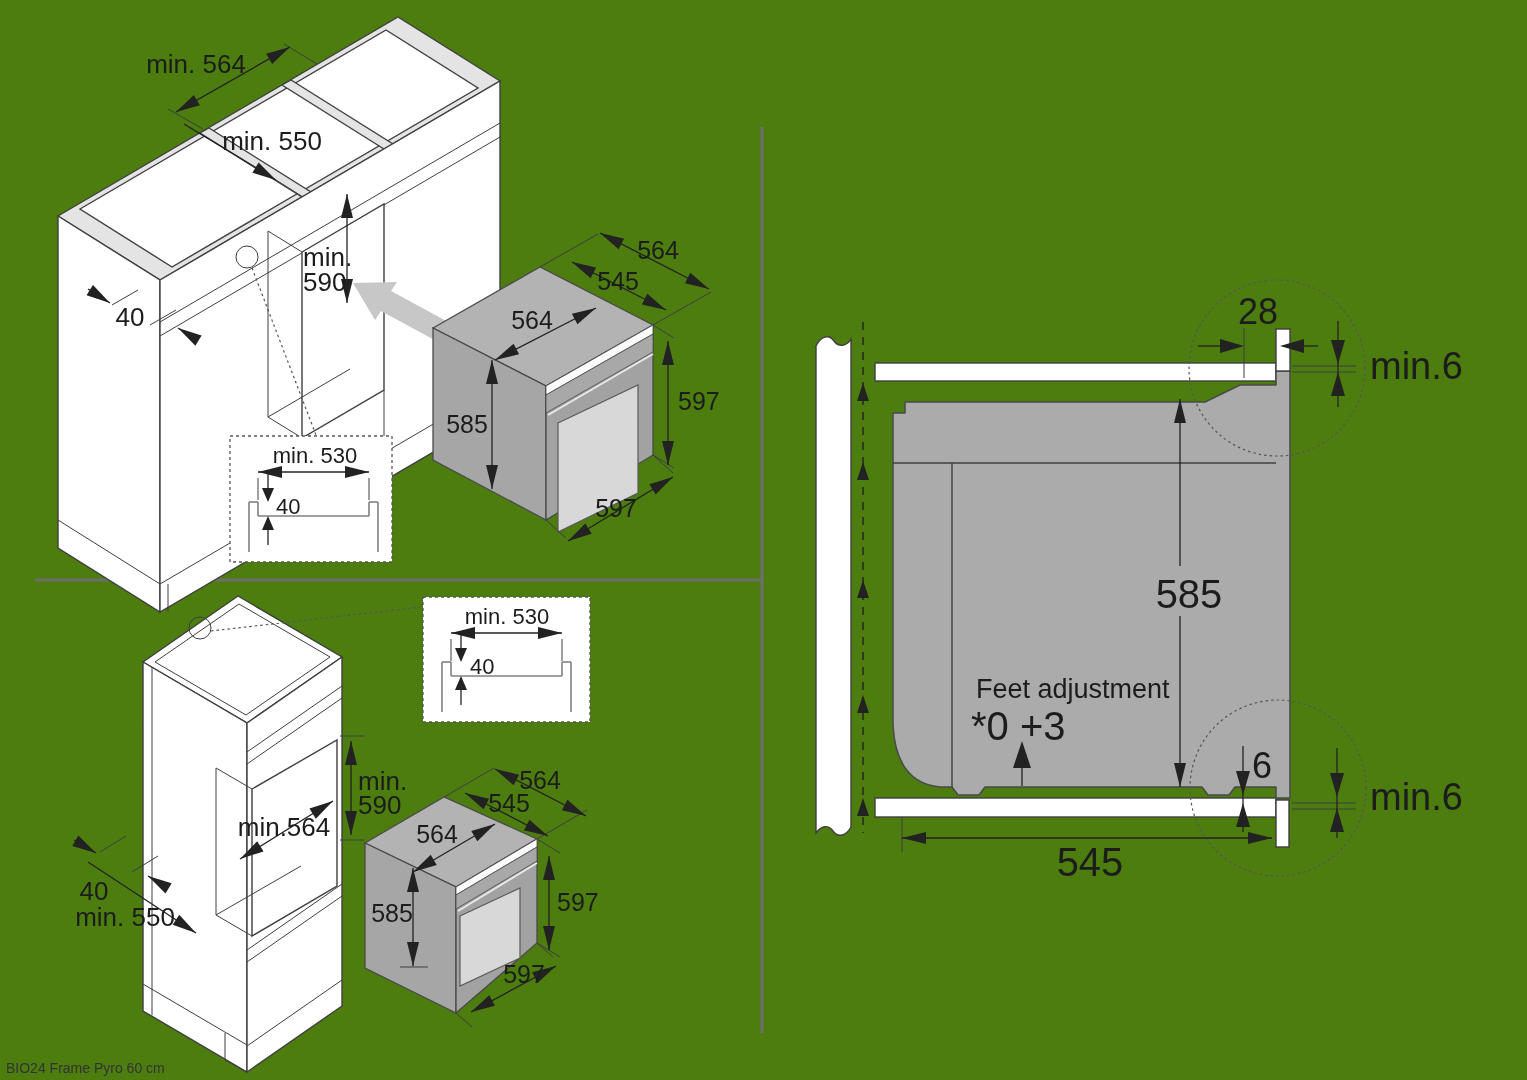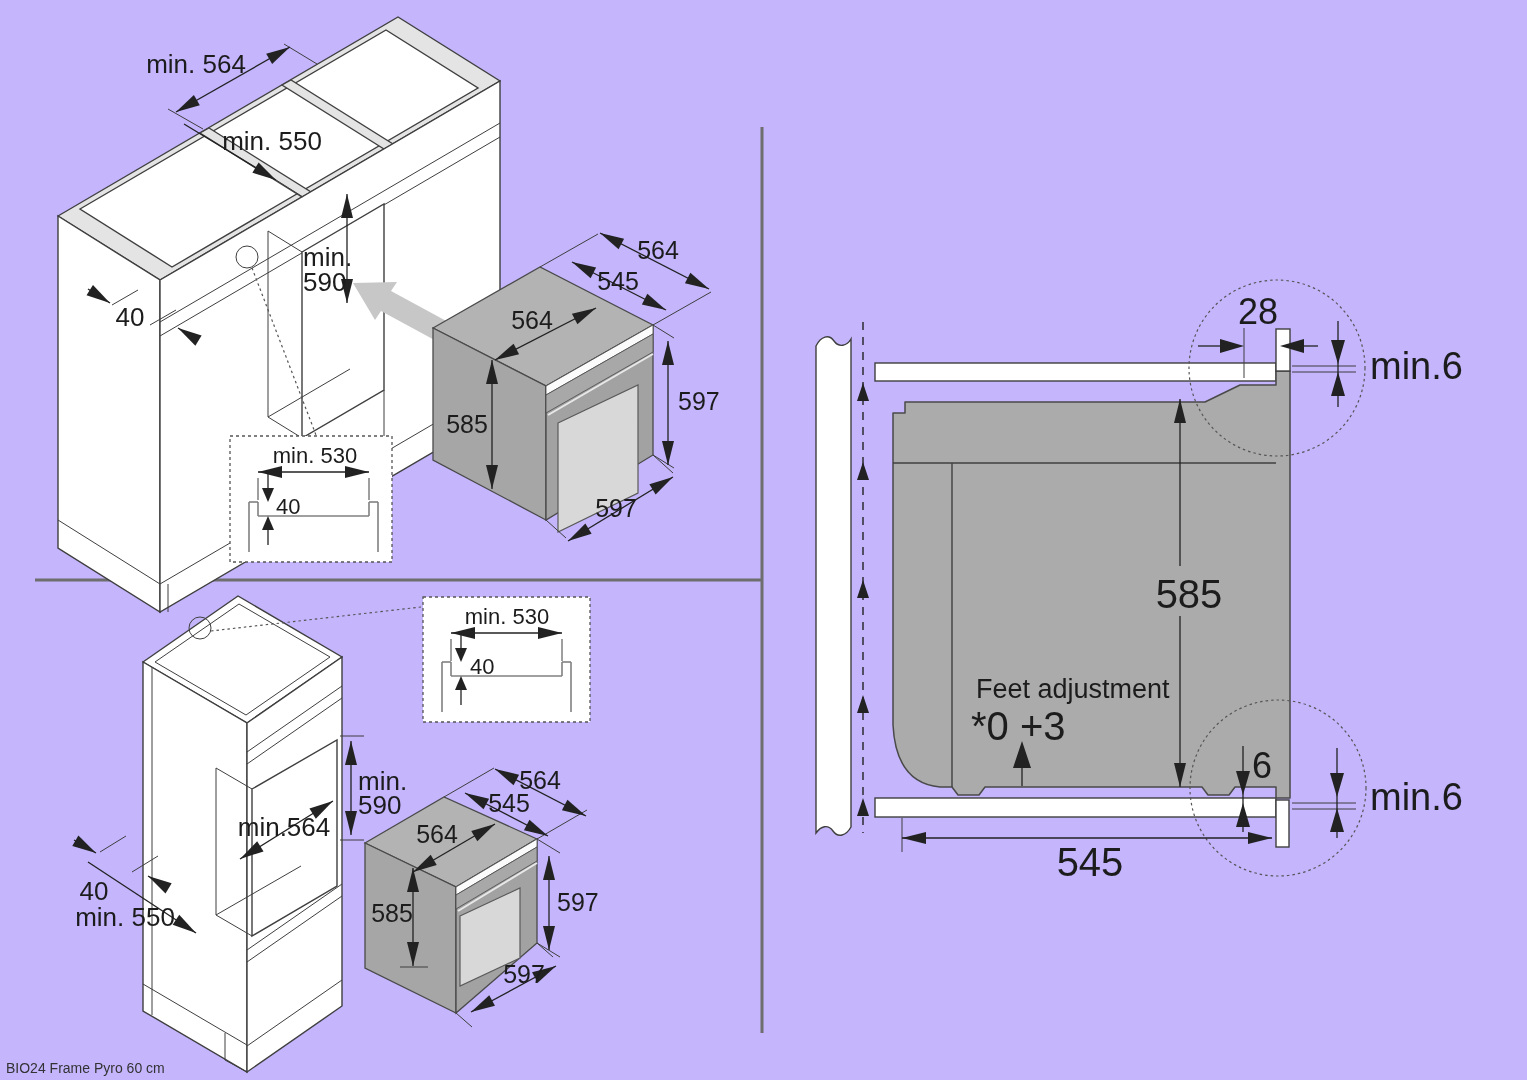--- a/index.html
+++ b/index.html
@@ -1,16 +1,16 @@
 <!DOCTYPE html>
 <html><head>
 <meta charset="utf-8">
 <style>
   html,body{margin:0;padding:0;background:#ffffff;}
-  .stage{position:relative;width:1527px;height:1080px;background:#c4b5fd;overflow:hidden;}
+  .stage{position:relative;width:1527px;height:1080px;background:#4d7c0f;overflow:hidden;}
   svg{position:absolute;left:0;top:0;}
   text{font-family:"Liberation Sans", sans-serif;fill:#1c1c1c;}
   .f26{font-size:26px;} .f25{font-size:25px;} .f22{font-size:22px;}
   .f40{font-size:40px;} .f38{font-size:38px;} .f36{font-size:36px;}
   .f27{font-size:27px;} .f14{font-size:14px;fill:#333;}
   .mid{text-anchor:middle;}
   .ln{stroke:#3f3f3f;stroke-width:1.4;fill:none;stroke-linejoin:round;}
   .lt{stroke:#3f3f3f;stroke-width:1;fill:none;}
   .gray{stroke:#808080;stroke-width:1.6;fill:none;}
   .dim{stroke:#222;stroke-width:1.3;fill:none;marker-start:url(#mA);marker-end:url(#mA);}

